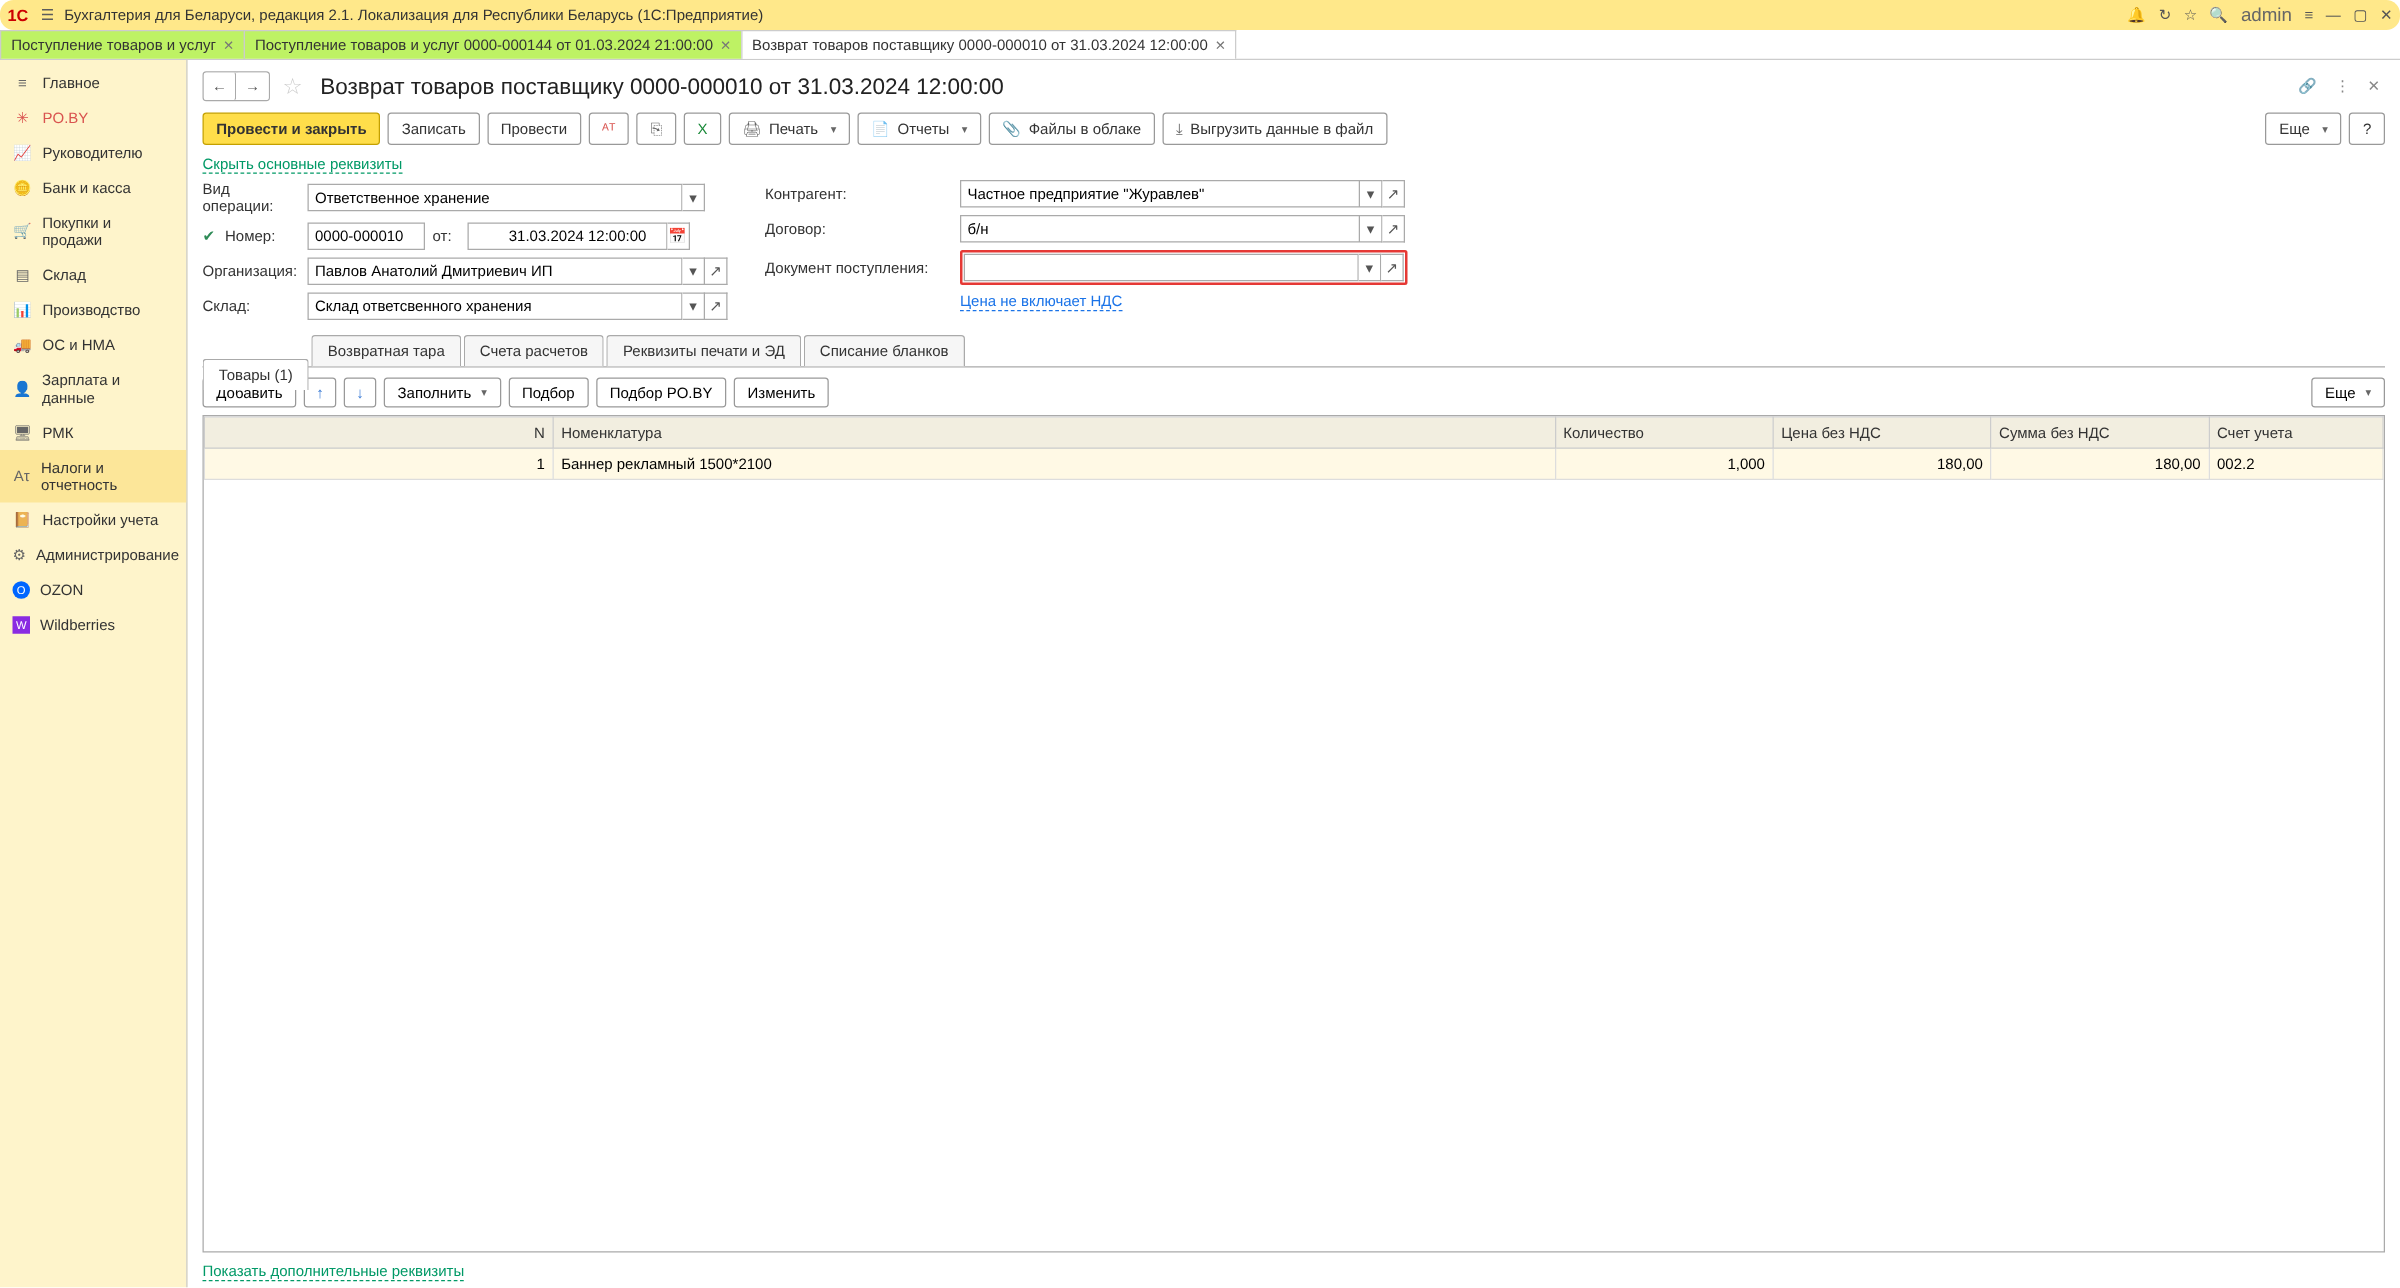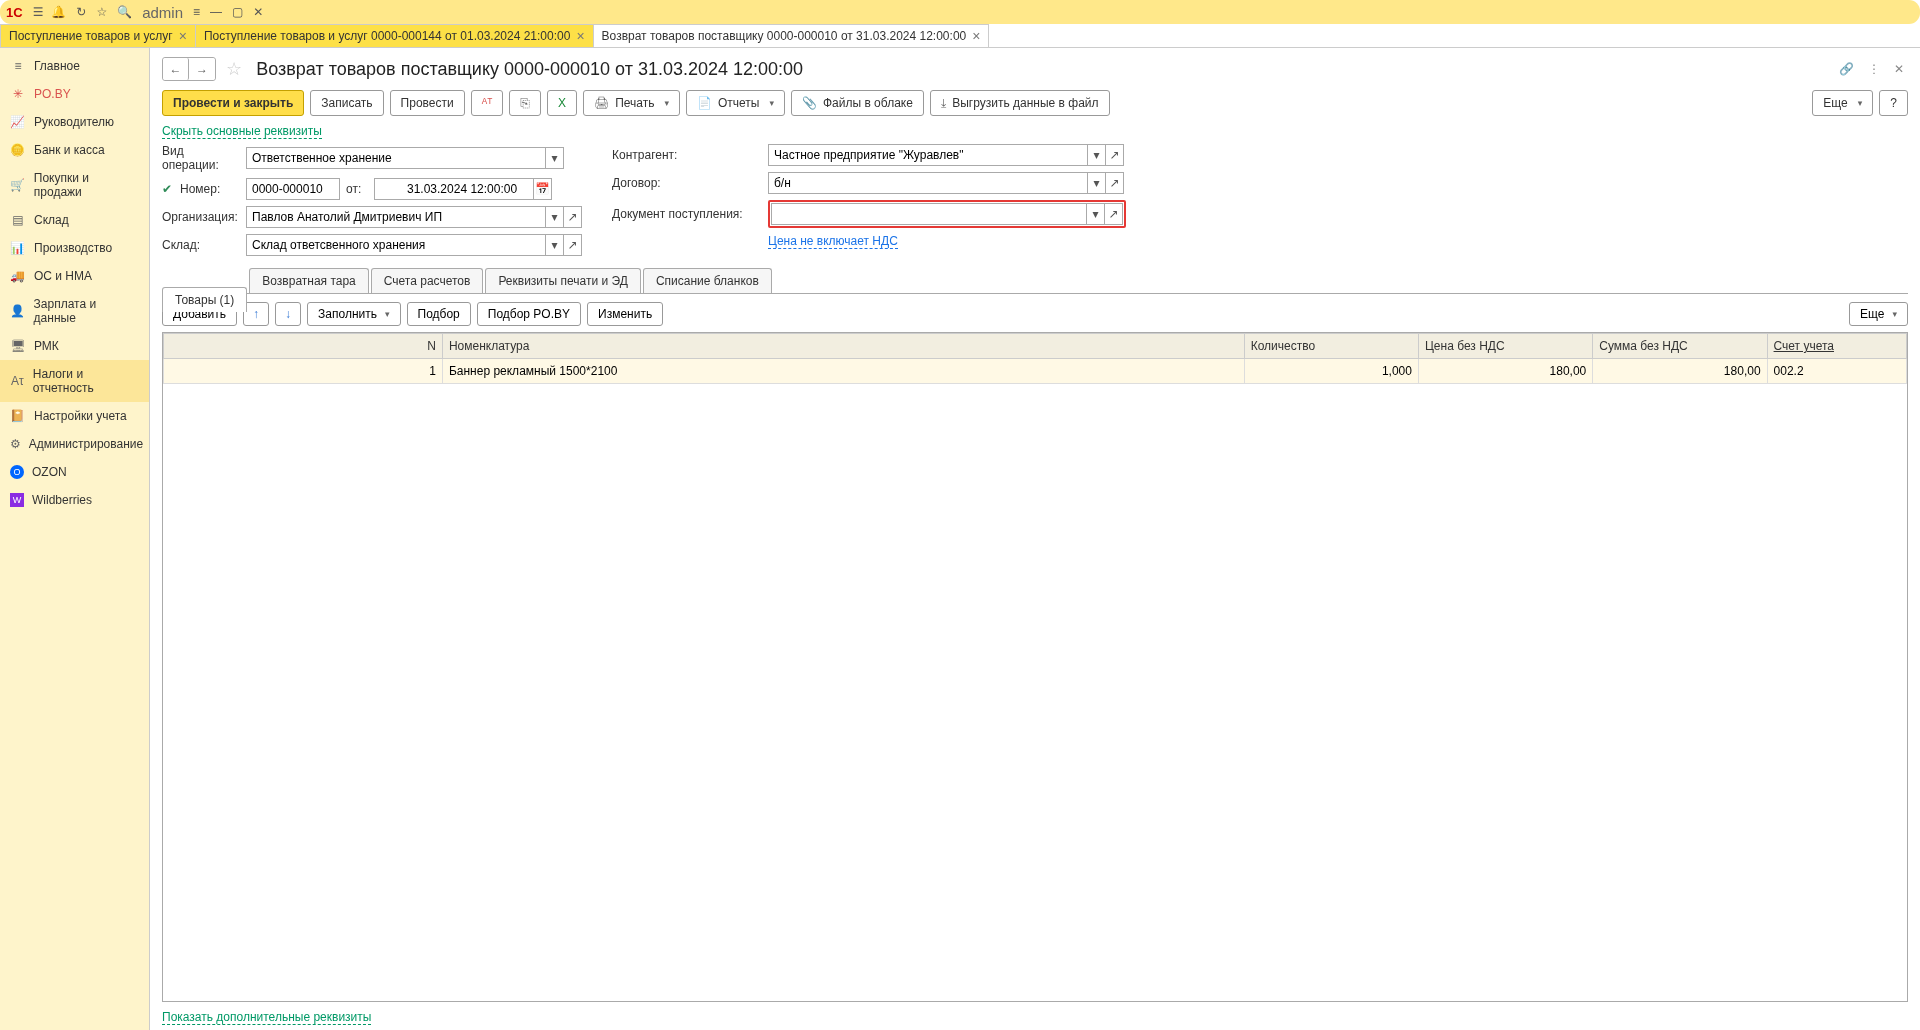--- a/index.html
+++ b/index.html
@@ -9,21 +9,21 @@
 .top-header { background: #ffe88a; height: 24px; display: flex; align-items: center; padding: 0 6px; gap: 8px; border-radius: 11px; }
 .top-header .logo { color: #c00; font-weight: bold; font-size: 13px; padding-right:2px;}
 .top-header .menu-icon { cursor: pointer; color:#5c5c5c; }
 .top-header .app-title { color: #333; flex: 1; }
 .top-header .right-icons { display: flex; align-items: center; gap: 10px; color: #555; }
 .top-header .right-icons span { cursor: pointer; }
 .top-header .user { color: #666; font-size: 15px; }
 
 
 .tabs-bar { background: #fff; border-bottom: 1px solid #ccc; height: 24px; display: flex; align-items: stretch; }
-.tab { border: 1px solid #ccc; border-bottom: none; background: #fde047; padding: 0 8px; display: flex; align-items: center; gap: 6px; margin-top:0; font-size: 11.5px; color: #333; cursor: pointer; margin-right:-1px;}
+.tab { border: 1px solid #ccc; border-bottom: none; background: #bef264; padding: 0 8px; display: flex; align-items: center; gap: 6px; margin-top:0; font-size: 11.5px; color: #333; cursor: pointer; margin-right:-1px;}
 .tab.active { background: #fff; }
 .tab .close { color: #777; cursor: pointer; font-size:14px; }
 
 
 .layout { display: flex; height: calc(100vh - 48px); }
 .sidebar { width: 150px; background: #fef4cb; border-right: 1px solid #ccc; padding-top: 4px; }
 .side-item { display: flex; align-items: center; gap: 8px; padding: 7px 10px; color: #333; cursor: pointer; }
 .side-item.active { background: #fce699; }
 .side-item .ic { width: 16px; text-align: center; color: #666; }
 .side-item.poby .ic, .side-item.poby .lbl { color:#d9534f; }
@@ -90,20 +90,21 @@
 table.grid th.num-col, table.grid td.num-col { width:50px; text-align:right;}
 
 .bottom-link { margin-top:8px; }
 </style>
 </head>
 <body>
 
 <div class="top-header">
   <span class="logo">1C</span>
   <span class="menu-icon">☰</span>
+  <span class="app-title">Бухгалтерия для Беларуси, редакция 2.1. Локализация для Республики Беларусь   (1С:Предприятие)</span>
   <div class="right-icons">
     <span>🔔</span>
     <span>↻</span>
     <span>☆</span>
     <span>🔍</span>
     <span class="user">admin</span>
     <span>≡</span>
     <span>—</span>
     <span>▢</span>
     <span>✕</span>
@@ -332,21 +333,21 @@
 
     <div class="table-wrap">
       <table class="grid">
         <thead>
           <tr>
             <th class="num-col">N</th>
             <th style="width:46%;">Номенклатура</th>
             <th style="width:10%;text-align:left;">Количество</th>
             <th style="width:10%;text-align:left;">Цена без НДС</th>
             <th style="width:10%;text-align:left;">Сумма без НДС</th>
-            <th style="width:8%;text-decoration:underline;">Счет учета</th>
+            <th style="width:8%;">Счет учета</th>
           </tr>
         </thead>
         <tbody>
           <tr>
             <td class="num-col">1</td>
             <td>Баннер рекламный 1500*2100</td>
             <td class="num">1,000</td>
             <td class="num">180,00</td>
             <td class="num">180,00</td>
             <td>002.2</td>

